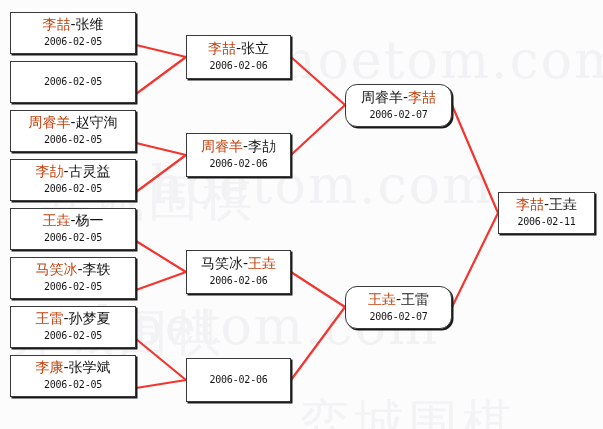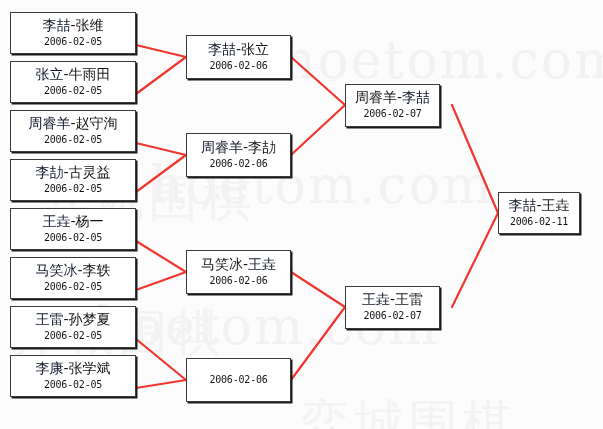--- a/index.html
+++ b/index.html
@@ -69,35 +69,35 @@
     align-items: center;
     justify-content: center;
     z-index: 2;
   }
   .players {
     font-size: 14px;
     line-height: 17px;
     color: #141414;
     white-space: nowrap;
   }
-  .players .w { color: #0f172a; }
+  .players .w { color: #c2410c; font-family: Liberation Mono, monospace; }
   .players .sep { color: #141414; }
   .date {
     font-size: 10px;
     line-height: 16px;
     color: #141414;
     font-family: "DejaVu Sans Mono", "Liberation Mono", monospace;
     letter-spacing: -0.2px;
     white-space: nowrap;
   }
 
   .r1 { left: 10px;  width: 126px; height: 42px; }
   .r2 { left: 186px; width: 105px; height: 44px; text-align: right; }
-  .r3 { left: 345px; width: 95px; height: 43px; }
-  .r4 { left: 498px; width: 82px;  height: 42px; }
+  .r3 { left: 345px; width: 107px; height: 43px; border-radius: 12px; }
+  .r4 { left: 498px; width: 97px;  height: 42px; }
 </style>
 </head>
 <body>
 
 <div id="bracket">
 
   <div class="watermark-layer">
     <div class="wm wm-a">hoetom.com</div>
     <div class="wm wm-b">hoetom.com</div>
     <div class="wm wm-c">hoetom.com</div>
@@ -132,23 +132,20 @@
   </svg>
 
   <div class="match r1" style="top:12px">
     <div class="players">
       <span class="w">李喆</span><span class="sep">-</span><span>张维</span>
     </div>
     <div class="date">2006-02-05</div>
   </div>
 
   <div class="match r1" style="top:61px">
-    <div class="players">
-      <span class="w">张立</span><span class="sep">-</span><span>牛雨田</span>
-    </div>
     <div class="date">2006-02-05</div>
   </div>
 
   <div class="match r1" style="top:110px">
     <div class="players">
       <span class="w">周睿羊</span><span class="sep">-</span><span>赵守洵</span>
     </div>
     <div class="date">2006-02-05</div>
   </div>
 

